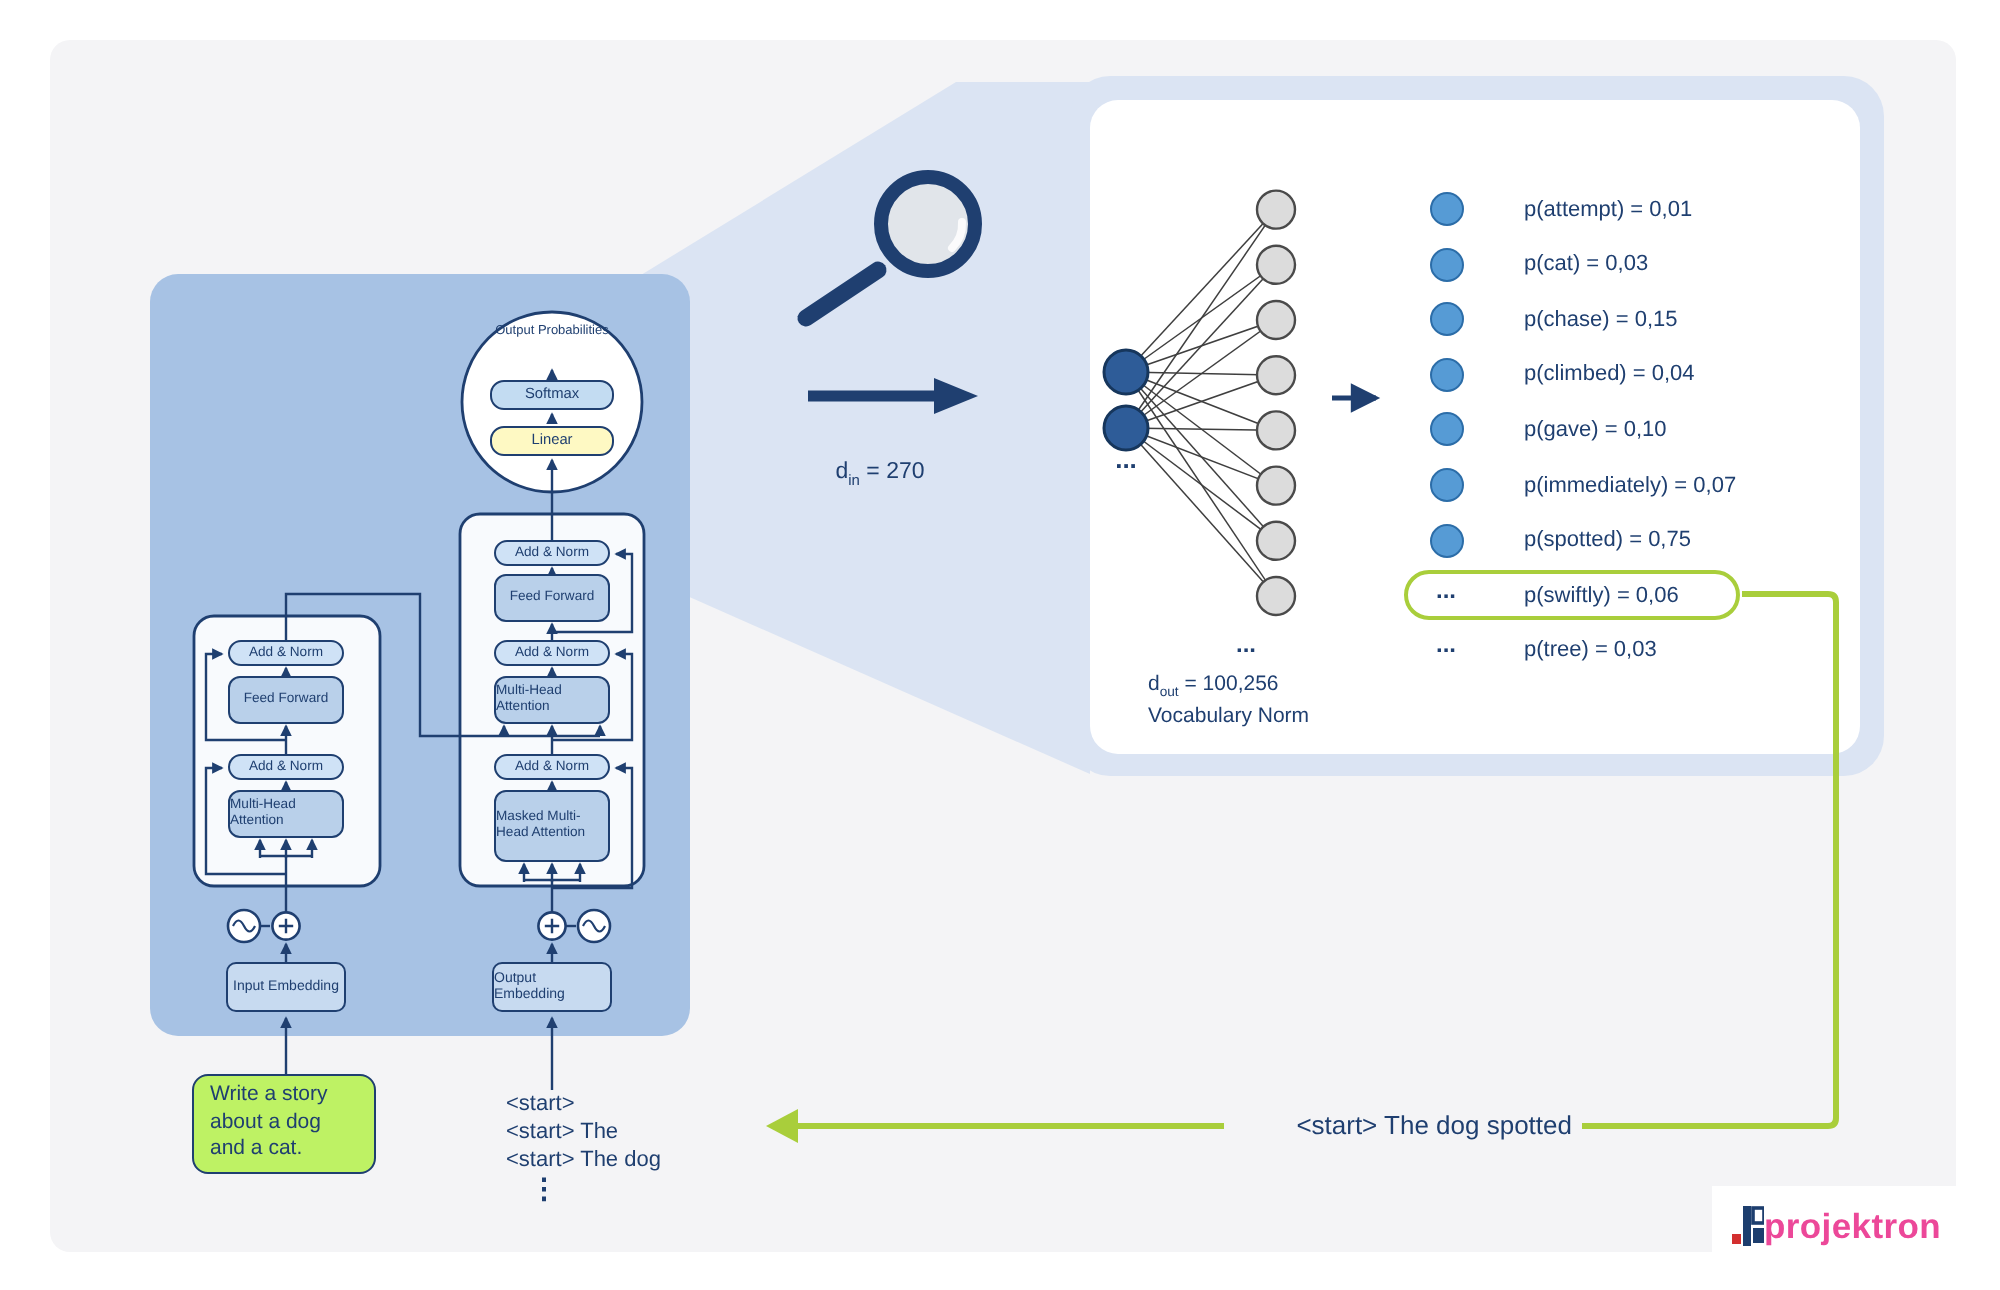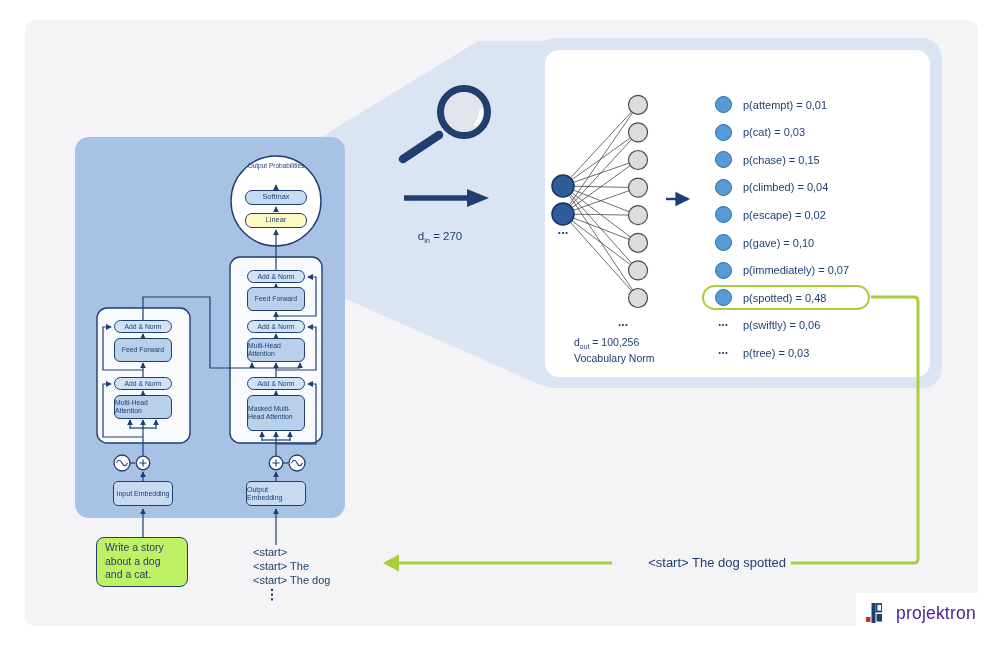--- a/index.html
+++ b/index.html
@@ -17,21 +17,21 @@
   .an{background:var(--an_fill)}
   .big{background:var(--big_fill);border-radius:6px}
   .emb{background:var(--emb_fill);border-radius:5px;font-size:7px}
   .softmax{background:#c3dcf2;font-size:7.4px}
   .linear{background:#fef9c3;font-size:7.4px}
   .navytxt{color:var(--navy)}
   .prow{display:flex;align-items:center;height:27.56px}
   .pmark{width:40px;display:flex;align-items:center;justify-content:center;flex:none}
   .pcircle{width:17px;height:17px;border-radius:50%;background:var(--node_blue);border:1.6px solid var(--node_blue_br)}
   .pdots{color:var(--navy);font-size:12px;font-weight:600;position:relative;top:-3px}
-  .plabel{font-size:11px;color:var(--navy);white-space:nowrap}
+  .plabel{margin-left:19px;font-size:11px;color:var(--navy);white-space:nowrap}
   .ell{color:var(--navy);font-weight:600;font-size:12px;text-align:center}
   sub{font-size:65%;}
 </style>
 </head>
 <body>
 
 <div id="stage">
 
   <div class="abs" style="left:25px;top:20px;width:953px;height:606px;background:var(--bg_gray);border-radius:10px;z-index:0"></div>
 
@@ -219,39 +219,33 @@
     <div class="prow">
         <span class="pmark">
           <span class="pcircle"></span>
         </span>
         <span class="plabel">p(climbed) = 0,04</span>
       </div>
     <div class="prow">
         <span class="pmark">
           <span class="pcircle"></span>
         </span>
-        <span class="plabel">p(escape) = 0,02</span>
-      </div>
-    <div class="prow">
-        <span class="pmark">
-          <span class="pcircle"></span>
-        </span>
         <span class="plabel">p(gave) = 0,10</span>
       </div>
     <div class="prow">
         <span class="pmark">
           <span class="pcircle"></span>
         </span>
         <span class="plabel">p(immediately) = 0,07</span>
       </div>
     <div class="prow">
         <span class="pmark">
           <span class="pcircle"></span>
         </span>
-        <span class="plabel">p(spotted) = 0,48</span>
+        <span class="plabel">p(spotted) = 0,75</span>
       </div>
     <div class="prow">
         <span class="pmark">
           <span class="pdots">...</span>
         </span>
         <span class="plabel">p(swiftly) = 0,06</span>
       </div>
     <div class="prow">
         <span class="pmark">
           <span class="pdots">...</span>
@@ -277,16 +271,16 @@
 
   <div class="abs navytxt" style="left:616px;top:555px;width:170px;text-align:right;font-size:13px;z-index:4">&lt;start&gt; The dog spotted</div>
 
   <div class="abs" style="left:856px;top:593px;width:144px;height:40px;background:#fff;z-index:6;display:flex;align-items:center;padding-left:10px">
     <svg width="16" height="20" viewBox="0 0 16 20" style="flex:none">
       <rect x="0" y="14" width="4.5" height="5" fill="#d32f2f"></rect>
       <rect x="5.5" y="0" width="4" height="20" fill="#1d3e6e"></rect>
       <rect x="10.5" y="1" width="5.5" height="7.5" fill="#ffffff" stroke="#1d3e6e" stroke-width="1.8"></rect>
       <rect x="10.5" y="11" width="5.5" height="7.5" fill="#1d3e6e"></rect>
     </svg>
-    <span style="margin-left:14px;font-size:17.5px;font-weight:400;color:#4c1d95;letter-spacing:0.2px">projektron</span>
+    <span style="margin-left:0;font-size:17.5px;font-weight:700;color:#ec4899;letter-spacing:0.2px">projektron</span>
   </div>
 
 </div>
 
 </body></html>

